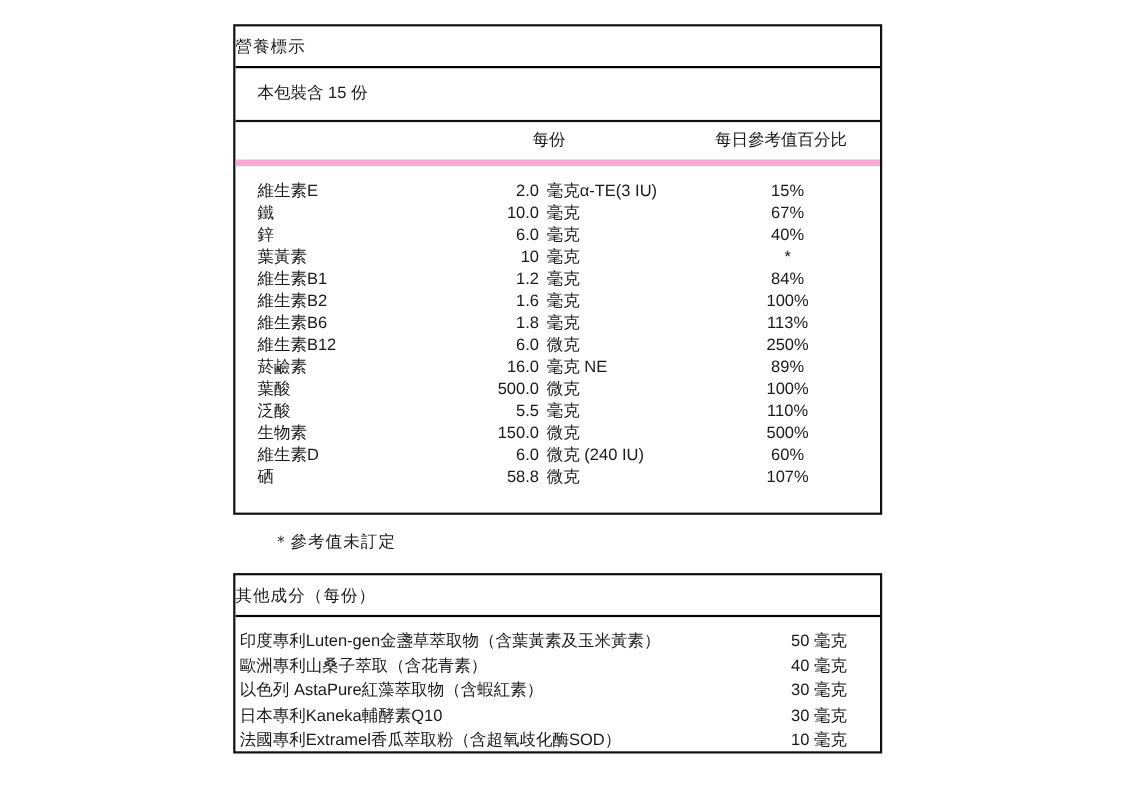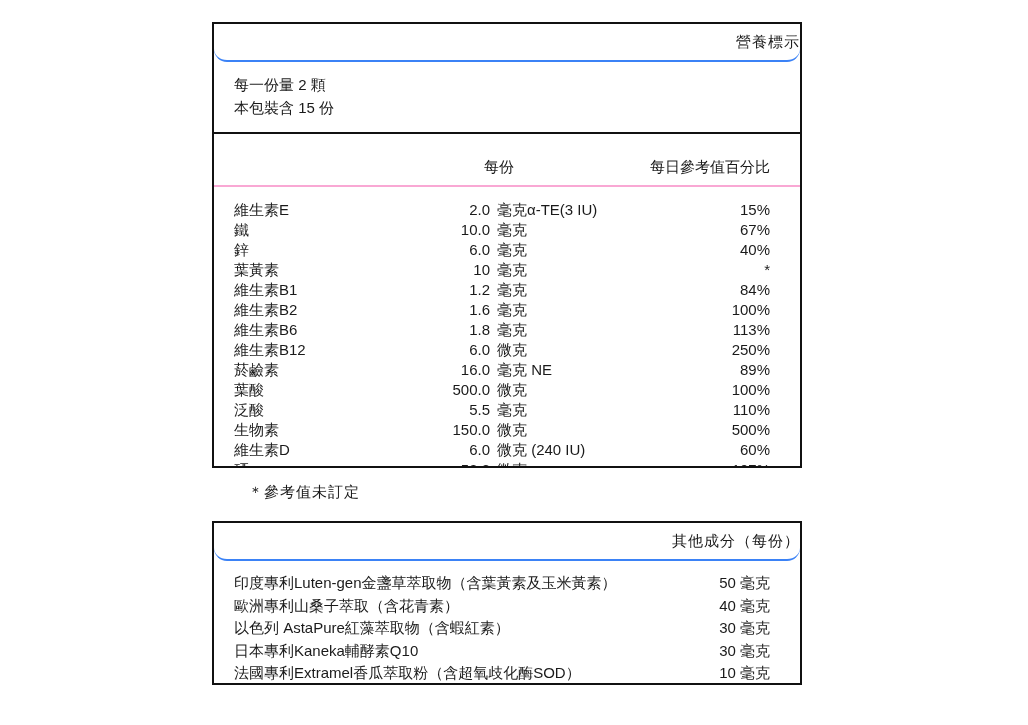--- a/index.html
+++ b/index.html
@@ -18,78 +18,76 @@
     position: absolute;
     left: 212px;
     width: 590px;
     border: 2px solid #111;
     background: #fff;
   }
   .main-panel { top: 22px; height: 446px; overflow: hidden; }
   .other-panel { top: 521px; height: 164px; overflow: hidden; }
 
   .title-row {
-    text-align: right;
+    text-align: left;
     padding: 9px 0 8px 0;
-    border-bottom: 2px solid #3b82f6;
+    border-bottom: 2px solid #000000;
     letter-spacing: 1px;
-    border-radius: 13px;
   }
 
   .serving-section {
     padding: 11px 20px 13px 20px;
     border-bottom: 2px solid #111;
     line-height: 23px;
   }
 
   .header-row {
     display: flex;
     align-items: center;
-    padding: 24px 30px 8px 20px;
-    border-bottom: 2px solid #f9a8d4;
+    padding: 7px 30px 8px 20px;
+    border-bottom: 6px solid #f9a8d4;
   }
   .header-per-serving { margin-left: 250px; }
   .header-daily-value { margin-left: auto; }
 
   .data-section { padding: 13px 30px 8px 20px; }
   .nrow {
     display: grid;
     grid-template-columns: 180px 76px 172px 1fr;
     line-height: 20px;
   }
   .n-name  { text-align: left; white-space: nowrap; }
   .n-amount{ text-align: right; white-space: nowrap; }
   .n-unit  { text-align: left; padding-left: 7px; white-space: nowrap; }
-  .n-dv    { text-align: right; white-space: nowrap; }
+  .n-dv    { text-align: center; white-space: nowrap; }
 
   .footnote {
     position: absolute;
     left: 248px;
     top: 483px;
     letter-spacing: 1px;
   }
 
-  .ingredient-rows { padding: 11px 30px 10px 20px; }
+  .ingredient-rows { padding: 11px 30px 10px 4px; }
   .irow {
     display: flex;
     line-height: 22.5px;
   }
   .i-name { text-align: left; white-space: nowrap; }
   .i-amount { margin-left: auto; text-align: right; white-space: nowrap; }
 </style>
 </head>
 <body>
 
 <div class="page">
 
   <div class="panel main-panel">
     <div class="title-row">營養標示</div>
 
     <div class="serving-section">
-      <div>每一份量 2 顆</div>
       <div>本包裝含 15 份</div>
     </div>
 
     <div class="header-row">
       <span class="header-per-serving">每份</span>
       <span class="header-daily-value">每日參考值百分比</span>
     </div>
 
     <div class="data-section">
       <div class="nrow">

